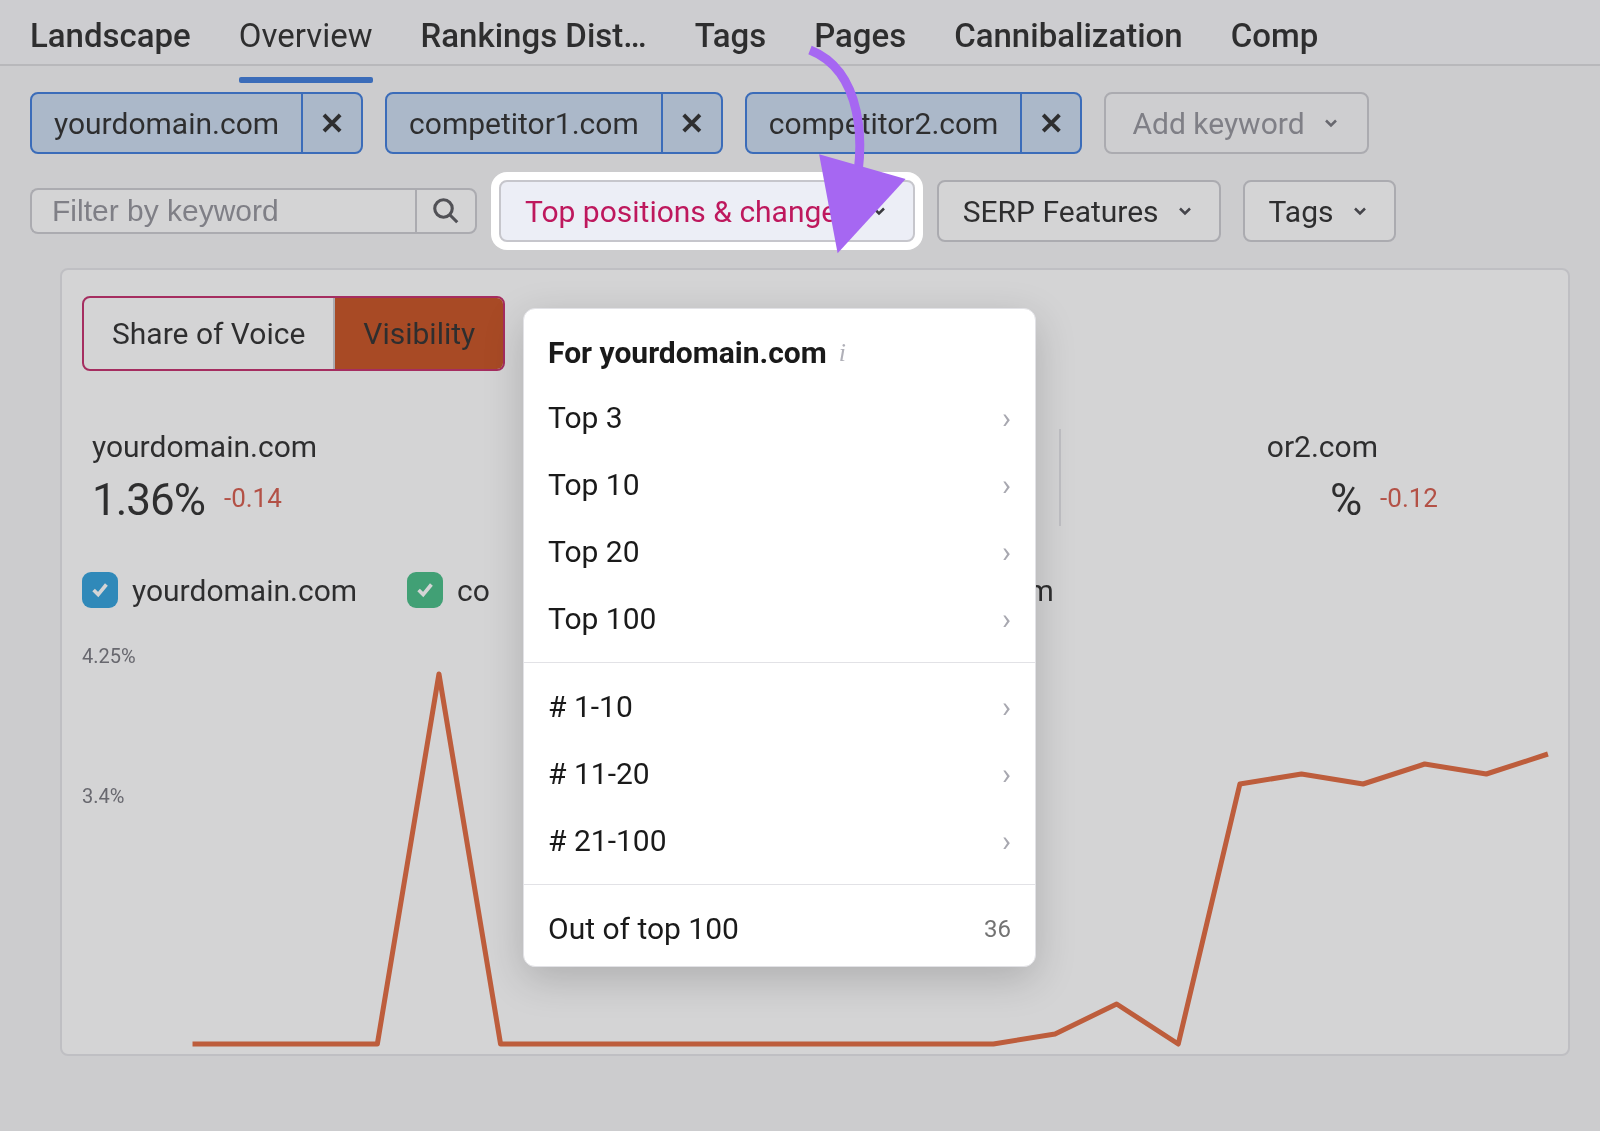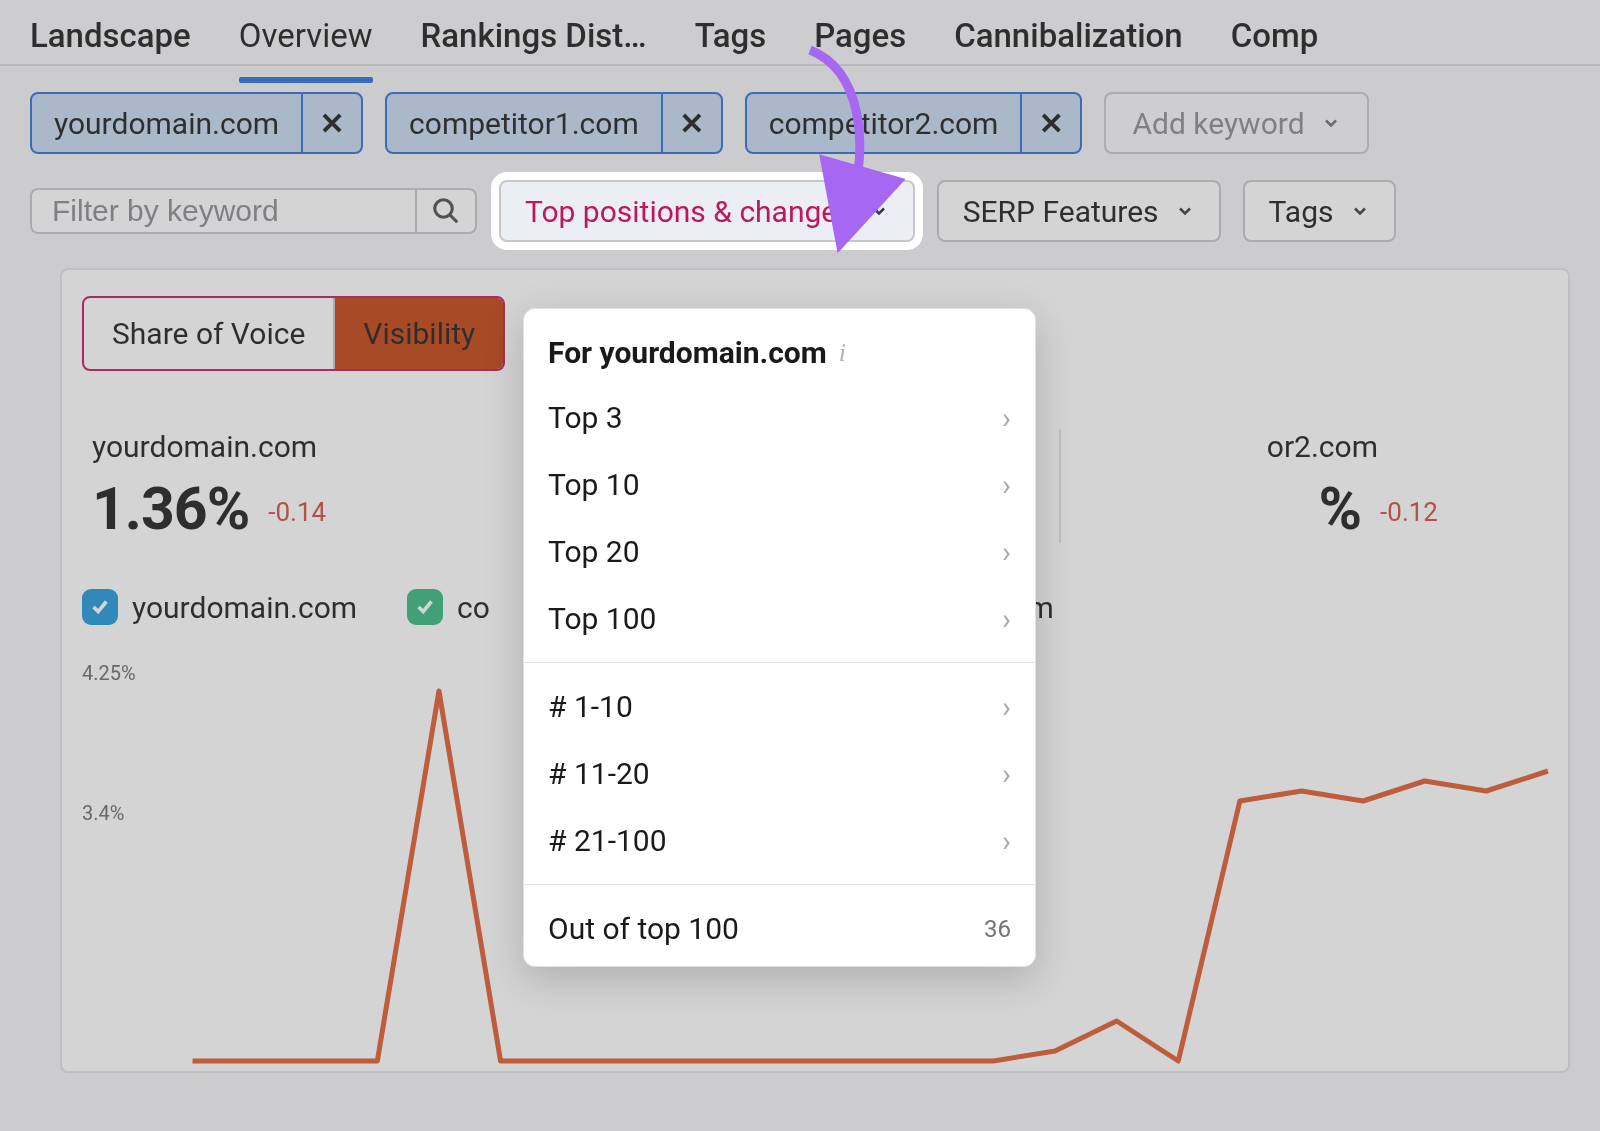--- a/index.html
+++ b/index.html
@@ -170,21 +170,21 @@
     margin-top: 58px;
     padding: 0 20px;
   }
   .stat {
     flex: 1;
     border-right: 2px solid #e2e2e6;
     padding: 0 10px;
   }
   .stat:last-child { border-right: none; }
   .stat-domain { font-size: 30px; color: #1a1a1a; margin-bottom: 10px; }
-  .stat-value { font-size: 59px; font-weight: 700; letter-spacing: -1px; display: inline-block; }
+  .stat-value { font-size: 44px; font-weight: 400; letter-spacing: -1px; display: inline-block; }
   .stat-delta { font-size: 26px; color: #d24a3a; margin-left: 12px; vertical-align: 8px; }
   .legend-row {
     display: flex; gap: 50px;
     margin-top: 46px;
     padding: 0 20px;
     font-size: 30px;
   }
   .legend-item { display: flex; align-items: center; gap: 14px; }
   .legend-check {
     width: 36px; height: 36px; border-radius: 9px;

